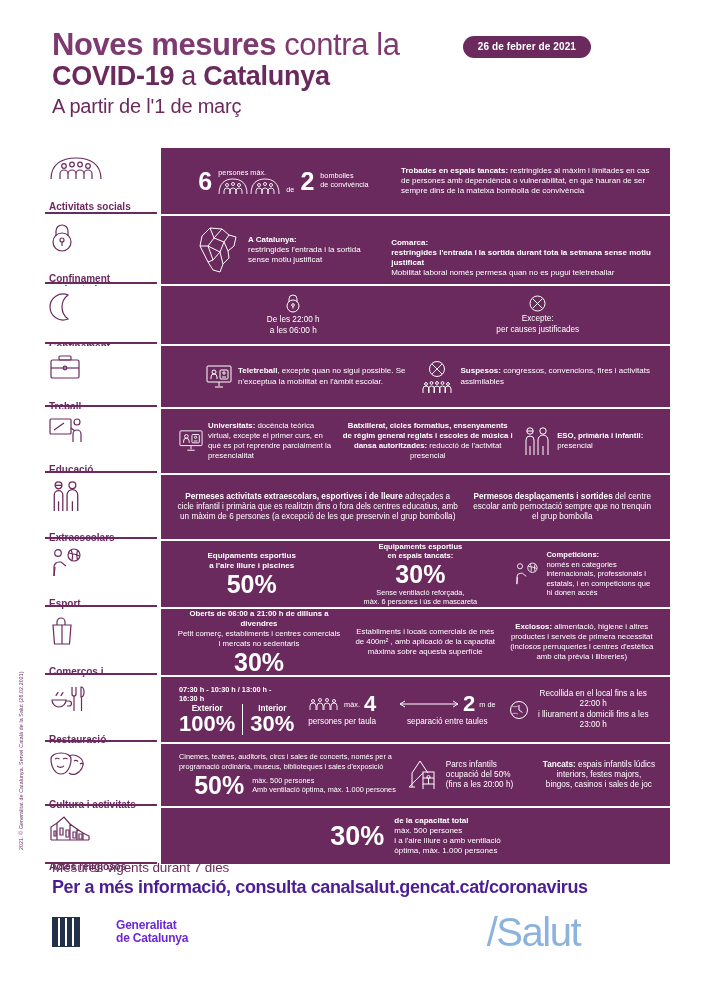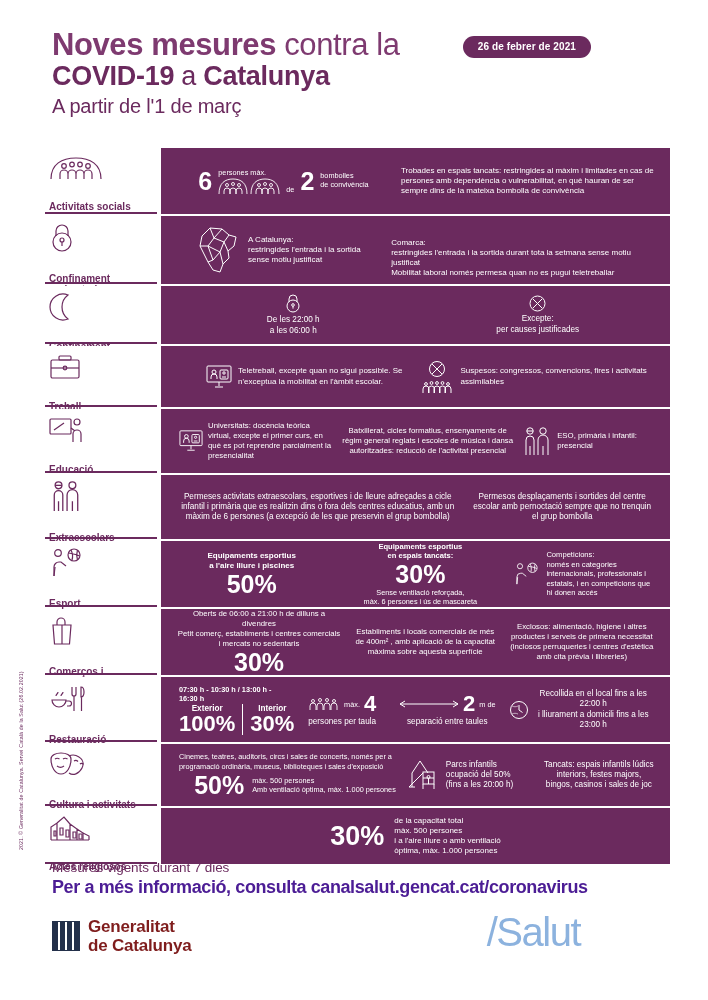--- a/index.html
+++ b/index.html
@@ -58,39 +58,39 @@
     flex: 1 1 auto; background: #6B2A5E; color: #ffffff;
     display: flex; align-items: center;
     padding: 7px 10px;
     position: relative;
   }
   .gap { width: 4px; background: #ffffff; flex: 0 0 4px; }
 
   .cell { display: flex; align-items: center; gap: 6px; padding: 0 5px; }
   .cell-txt { line-height: 1.26; }
   .t { font-size: 8.2px; }
-  .t b { font-weight: normal; margin-top: 44px; }
+  .t b { font-weight: bold; margin-top: 44px; }
   .t75 { font-size: 7.3px; }
   .big { font-size: 25px; font-weight: bold; line-height: 1; }
   .big2 { font-size: 22px; font-weight: bold; line-height: 1; }
   .ctr { text-align: center; }
   .lft { text-align: left; }
   svg { display:block; }
 
   
   .foot { position: absolute; left: 52px; top: 860px; width: 620px; }
   .foot1 { font-size: 13.5px; color: #6B2A5E; letter-spacing: -.1px; }
   .foot2 { font-size: 18px; font-weight: bold; color: #4c1d95; margin-top: 2px; letter-spacing: -.4px; }
 
   
   .gencat { position: absolute; left: 52px; top: 917px; display: flex; align-items: center; gap: 8px; }
   .shield { width: 28px; height: 30px; border: 1.6px solid #23304A; display: flex; overflow: hidden; background: #fff; }
   .shield i { flex: 1; background: #23304A; margin-right: 1.6px; }
   .shield i:last-child { margin-right: 0; }
-  .gencat-txt { font-size: 17px; font-weight: bold; color: #7f1d1d; line-height: 1.12; letter-spacing: -.2px; }
+  .gencat-txt { font-size: 12px; font-weight: bold; color: #6d28d9; line-height: 1.12; letter-spacing: -.2px; margin-left: 28px; }
   .salut { position: absolute; right: 48px; top: 910px; font-size: 40px; color: #8CB2DE; letter-spacing: -1.5px; }
 </style>
 </head>
 <body>
 
 <div class="page">
 
   <div class="vert-copy">2021. © Generalitat de Catalunya. Servei Català de la Salut (26.02.2021)</div>
 
   <div class="header">

